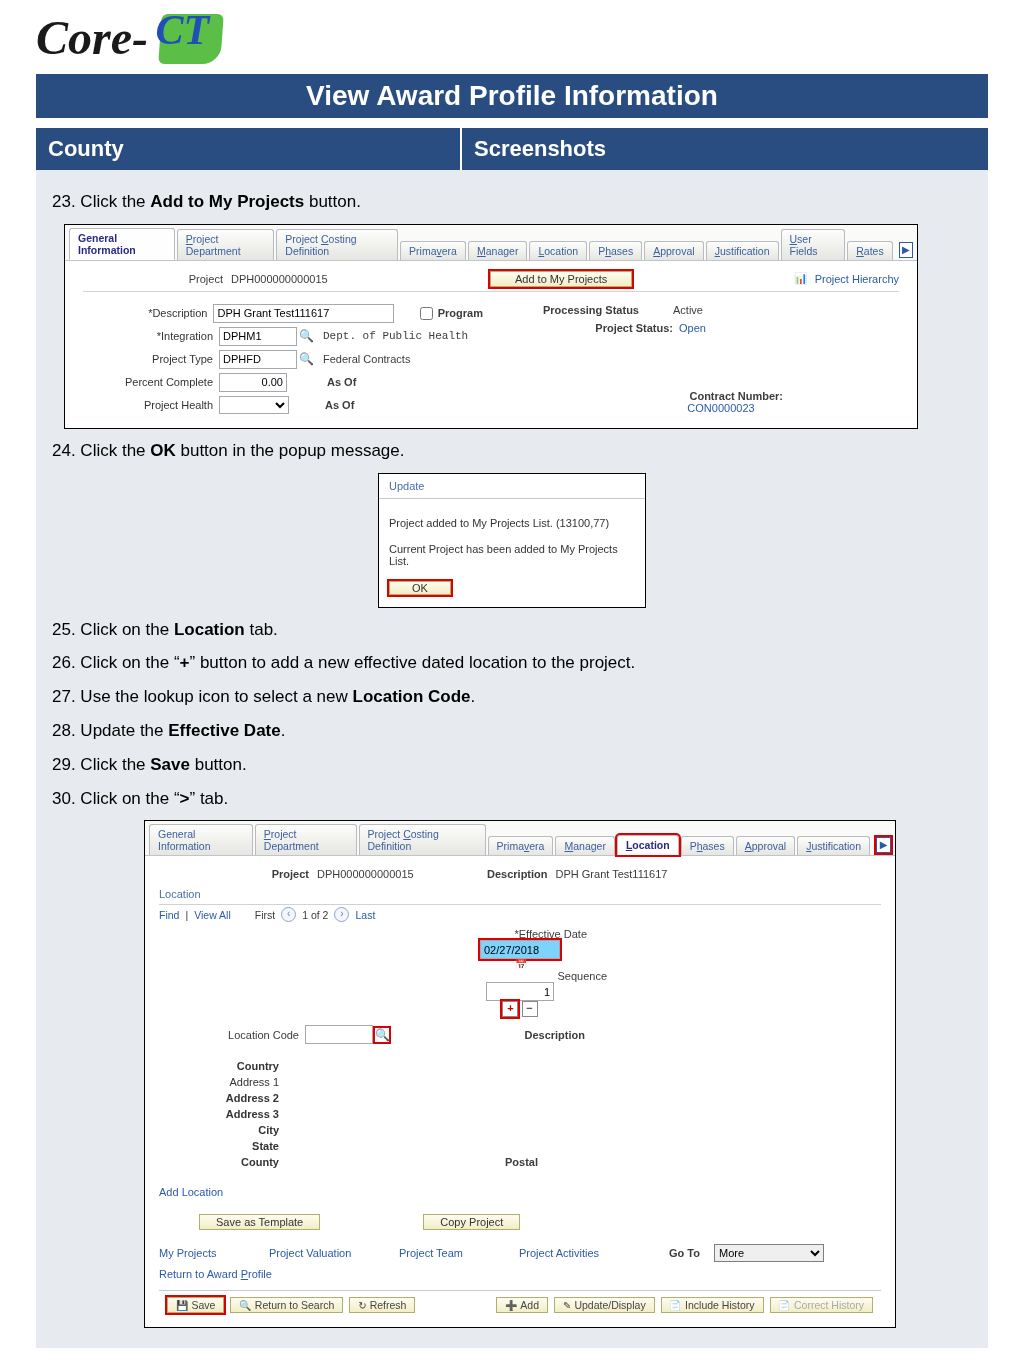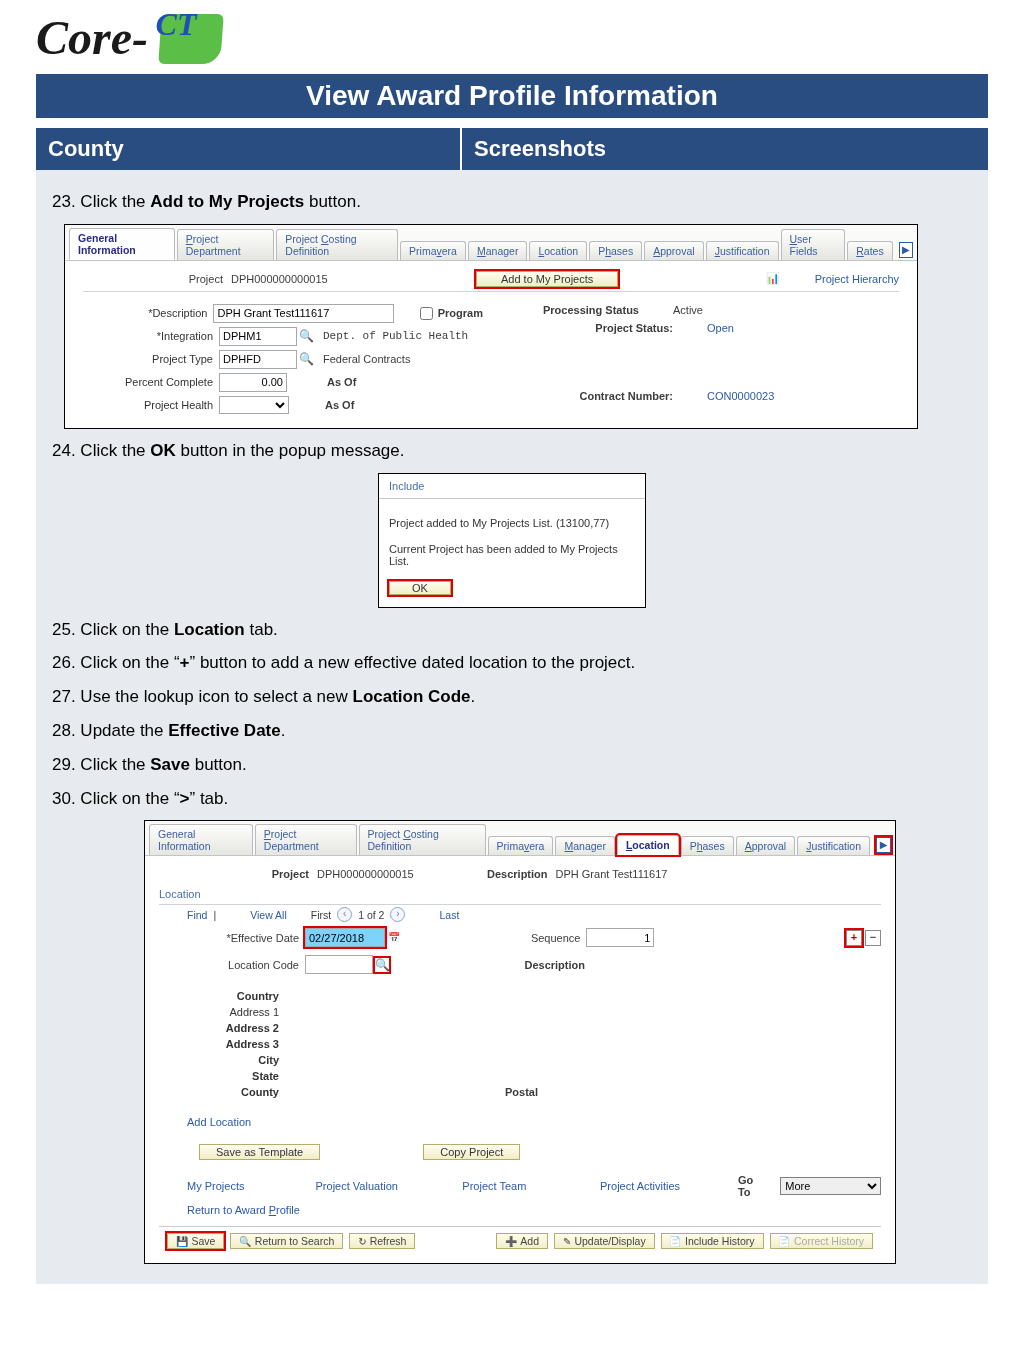--- a/index.html
+++ b/index.html
@@ -38,21 +38,21 @@
     height: 50px;
     background: #5bbf47;
     border-radius: 6px 6px 18px 6px;
     transform: skewX(-4deg);
   }
   .ct-text {
     position: absolute;
     left: 10px;
     top: 2px;
     font-family: Georgia, serif;
-    font-size: 32px;
+    font-size: 42px;
     font-weight: 700;
     color: #1f4fb7;
     font-style: italic;
   }
   .title-bar {
     background: #294d81;
     color: #fff;
     margin: 0 36px;
     padding: 6px 10px;
     text-align: center;
@@ -146,21 +146,21 @@
   }
   .btn {
     background: linear-gradient(#fefcef, #f2eec7);
     border: 1px solid #b3ad6e;
     padding: 1px 16px;
     font-size: 11px;
     color: #333;
     cursor: pointer;
   }
   .red-box { outline: 2px solid #d00; }
-  .link { color: #2a5aa8; cursor: pointer; margin-left: 28px; }
+  .link { color: #2a5aa8; cursor: pointer; }
   .sep-line { border-top: 1px solid #d0d3d7; margin: 4px 0 8px 0; }
   .sel {
     border: 1px solid #a5a8ad;
     background: #fff;
     height: 18px;
     font-size: 11px;
   }
   .cb { width: 13px; height: 13px; vertical-align: middle; }
   
   .msgbox {
@@ -318,35 +318,35 @@
         </div>
         <div style="flex:1; padding-left:60px;">
           <div class="row">
             <div style="font-weight:bold; width:130px;">Processing Status</div>
             <div>Active</div>
           </div>
           <div class="row" style="margin-top:6px;">
             <div style="font-weight:bold; width:130px; text-align:right; padding-right:6px;">Project Status:</div>
             <span class="link">Open</span>
           </div>
-          <div class="row" style="margin-top:56px;">
+          <div class="row" style="margin-top:56px;flex-direction:column;">
             <div style="font-weight:bold; width:130px; text-align:right; padding-right:6px;">Contract Number:</div>
             <span class="link" style="position:relative;">CON0000023</span>
           </div>
         </div>
       </div>
     </div>
   </div>
 
   <div class="step">
     <span>24. Click the </span><b>OK</b><span> button in the popup message.</span>
   </div>
 
   <div class="msgbox">
-    <div class="msgbox-title">Include</div>
+    <div class="msgbox-title">Update</div>
     <div class="msgbox-body">
       <p>Project added to My Projects List. (13100,77)</p>
       <p>Current Project has been added to My Projects List.</p>
       <button class="btn red-box" style="padding:0 22px;">OK</button>
     </div>
   </div>
 
   <div class="step"><span>25. Click on the </span><b>Location</b><span> tab.</span></div>
   <div class="step"><span>26. Click on the “</span><b>+</b><span>” button to add a new effective dated location to the project.</span></div>
   <div class="step"><span>27. Use the lookup icon to select a new </span><b>Location Code</b><span>.</span></div>
@@ -382,21 +382,21 @@
         <span>|</span>
         <span class="link">View All</span>
         <span style="width:12px;"></span>
         <span>First</span>
         <span class="nav-btn">‹</span>
         <span>1 of 2</span>
         <span class="nav-btn">›</span>
         <span class="link">Last</span>
       </div>
 
-      <div style="display:flex; align-items:center;">
+      <div style="display:flex; align-items:center;flex-direction:column;">
         <div style="width:140px; text-align:right; padding-right:6px;">*Effective Date</div>
         <input class="inp pink-hl red-box" style="width: 72px;" value="02/27/2018">
         <span style="margin-left:3px; font-size:10px;">📅</span>
         <div style="width:140px; text-align:right; padding-right:6px; margin-left:40px;">Sequence</div>
         <input class="inp" style="width: 60px; text-align: right;" value="1">
         <div style="flex:1; text-align:right;">
           <span class="plusminus plus-red">+</span>
           <span class="plusminus" style="color:#555;">−</span>
         </div>
       </div>

